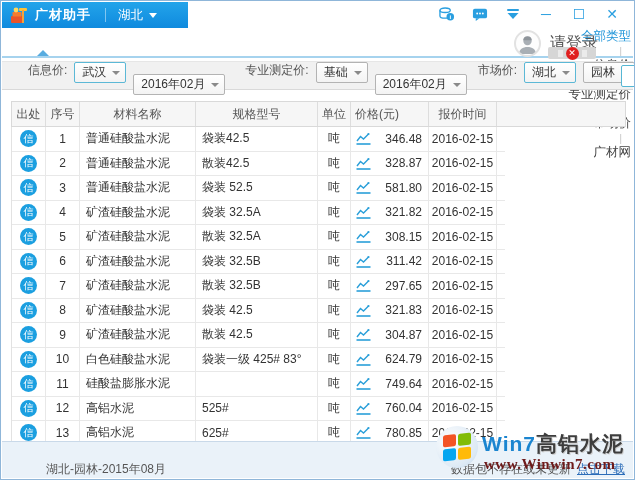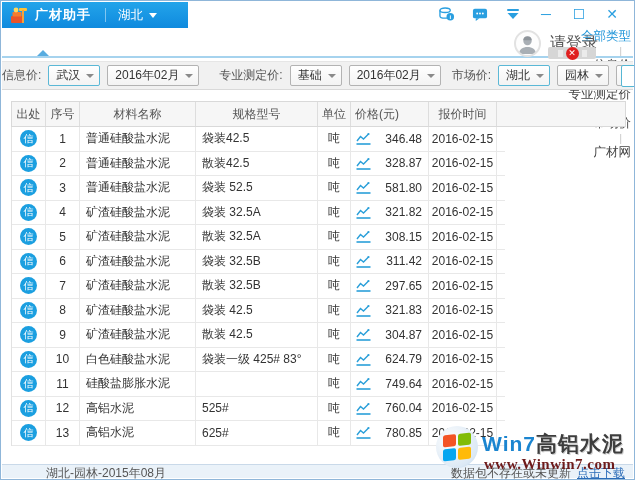--- a/index.html
+++ b/index.html
@@ -33,48 +33,48 @@
     background:#fdfdfd; border:2px solid #e2e2e2; overflow:hidden; }
   .login-label { position:absolute; left:36px; top:3px; font-size:16px; color:#555; cursor:pointer; }
   .login-pill { position:absolute; left:34px; top:17px; width:48px; height:12px; background:#d6d6d6;
     border-radius:2px; display:flex; align-items:center; justify-content:center; cursor:pointer; }
   .pill-sq { width:5px; height:7px; background:#ebebeb; margin:0 3px; }
   .pill-x { width:13px; height:13px; border-radius:50%; background:#e02020; color:#fff; font-size:9px;
     display:flex; align-items:center; justify-content:center; font-weight:bold; line-height:13px; }
 
   
   .filterbar { position:absolute; left:1px; right:1px; top:60px; height:29px; background:#f1f1f1;
-    border-top:1px solid #e6e6e6; border-bottom:1px solid #d9d9d9; display:flex; align-items:center; padding-left:0; gap:7px; }
+    border-top:1px solid #e6e6e6; border-bottom:1px solid #d9d9d9; display:flex; align-items:flex-start; padding-left:26px; gap:7px; }
   .flabel { font-size:12px; color:#555; white-space:nowrap; }
   .fsel { height:21px; background:linear-gradient(#fff,#f3f3f3); border:1px solid #b3b3b3; border-radius:2px;
     display:flex; align-items:center; justify-content:space-between; padding:0 5px 0 7px; font-size:12px; color:#333; cursor:pointer; white-space:nowrap; }
   .fsel.hl { border-color:#5bb8d6; }
   .caret-down-g { width:0; height:0; border-left:4px solid transparent; border-right:4px solid transparent; border-top:4px solid #8a8a8a; margin-left:6px; }
-  .w68{width:68px;} .w90{width:92px;} .w62{width:62px;}
+  .w68{width:68px;} .w90{width:92px;margin-top:12px;} .w62{width:62px;}
   .fsel-cut { position:absolute; right:-28px; top:3px; width:40px; height:22px; background:#fff; border:1px solid #56b7d4; border-radius:2px; font-size:12px; color:#333; padding:2px 4px; overflow:hidden; }
 
   
   .table { position:absolute; left:10px; top:100px; width:615px; }
   .thead { display:flex; height:26px; background:#f6f6f6; border:1px solid #d9d9d9; }
   .th { display:flex; align-items:center; justify-content:center; font-size:12px; color:#555;
     border-right:1px solid #ddd; height:100%; }
   .th.fill { flex:1; border-right:none; }
   .tbody { border-left:1px solid #e2e2e2; width:494px; }
   .tr { display:flex; height:24.5px; border-bottom:1px solid #e8e8e8; background:#fff; }
   .td { display:flex; align-items:center; font-size:12px; color:#333; border-right:1px solid #e8e8e8; height:100%; padding:0 6px; overflow:hidden; white-space:nowrap; }
   .c0{width:34px; justify-content:center; padding:0;} .c1{width:34px; justify-content:center;}
   .c2{width:116px;} .c3{width:122px;} .c4{width:33px; justify-content:center; padding:0;}
   .c5{width:78px; justify-content:space-between; padding:0 6px 0 4px;} .c6{width:68px; justify-content:center; padding:0;}
   .badge { width:17px; height:17px; border-radius:50%; background:#1b9fe0; color:#fff; font-size:10px;
     display:flex; align-items:center; justify-content:center; cursor:pointer; }
   .chart-ic { display:flex; align-items:center; cursor:pointer; flex:none; }
 
   
-  .statusbar { position:absolute; left:1px; right:1px; bottom:1px; height:14px; background:#eaf2f9;
-    border-top:1px solid #c9d9e9; display:flex; align-items:flex-start; font-size:12px; color:#555; }
+  .statusbar { position:absolute; left:1px; right:1px; bottom:1px; height:37px; background:#eaf2f9;
+    border-top:1px solid #c9d9e9; display:flex; align-items:flex-end; font-size:12px; color:#555; }
   .sb-left { margin-left:44px; }
   .sb-right { position:absolute; right:8px; display:flex; align-items:center; gap:6px; }
   .sb-link { color:#2b6cb8; text-decoration:underline; cursor:pointer; }
 
   
   .watermark { position:absolute; right:2px; bottom:3px; width:196px; height:52px; z-index:9; pointer-events:none; }
   .wm-flag { position:absolute; left:0; top:2px; width:42px; height:42px; border-radius:50%;
     background:radial-gradient(circle at 35% 35%, #fefefe, #dce9f5 70%, #b8d2ea); display:flex; align-items:center; justify-content:center; }
   .flag { width:28px; height:26px; display:grid; grid-template-columns:13px 13px; grid-template-rows:12px 12px; gap:2px; transform:skewY(-6deg); }
   .fp { border-radius:2px; }

